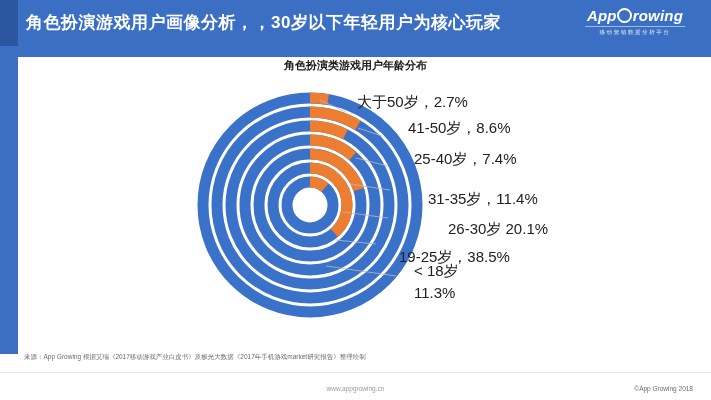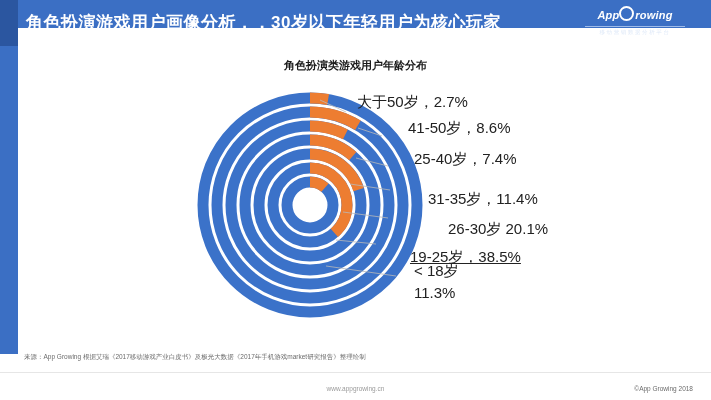--- a/index.html
+++ b/index.html
@@ -12,21 +12,21 @@
     position: relative;
   }
   .slide {
     position: absolute; left: 0; top: 0;
     width: 711px; height: 400px;
     background: #ffffff;
   }
   
   .header {
     position: absolute; left: 0; top: 0;
-    width: 711px; height: 28px;
+    width: 711px; height: 57px;
     background: #3b6fc4;
   }
   .header-accent {
     position: absolute; left: 0; top: 0;
     width: 18px; height: 46px;
     background: #2b56a0;
   }
   .header-title {
     position: absolute; left: 26px; top: 11px;
     color: #ffffff;
@@ -34,21 +34,21 @@
     font-weight: bold;
     letter-spacing: 0.5px;
     white-space: nowrap;
   }
   .brand {
     position: absolute; right: 14px; top: 6px;
     width: 124px; height: 34px;
     text-align: center;
   }
   .brand-main {
-    font-size: 11px;
+    font-size: 15px;
     font-style: italic;
     font-weight: bold;
     color: #ffffff;
     letter-spacing: 0.2px;
     line-height: 19px;
     white-space: nowrap;
   }
   .brand-main .g-circle {
     display: inline-block;
     width: 15px; height: 15px;
@@ -183,21 +183,21 @@
         <path d="M176 186 L246 196"></path>
       </g>
     </svg>
   </div>
 
   <div class="lbl" style="left:357px; top:93px;">大于50岁，2.7%</div>
   <div class="lbl" style="left:408px; top:119px;">41-50岁，8.6%</div>
   <div class="lbl" style="left:414px; top:150px;">25-40岁，7.4%</div>
   <div class="lbl" style="left:428px; top:190px;">31-35岁，11.4%</div>
   <div class="lbl" style="left:448px; top:220px;">26-30岁  20.1%</div>
-  <div class="lbl" style="left:410px; top:248px;text-decoration:underline;">19-25岁，38.5%</div>
+  <div class="lbl" style="left:399px; top:248px;">19-25岁，38.5%</div>
 
   <div class="lbl" style="left:414px; top:262px;">&lt; 18岁</div>
   <div class="lbl" style="left:414px; top:278px;margin-top:6px;">11.3%</div>
 
   <div class="footer-note">来源：App Growing 根据艾瑞《2017移动游戏产业白皮书》及极光大数据《2017年手机游戏market研究报告》整理绘制</div>
   <div class="footer-bar"></div>
   <div class="footer-site">www.appgrowing.cn</div>
   <div class="footer-copy">©App Growing 2018</div>
 
 </div>

